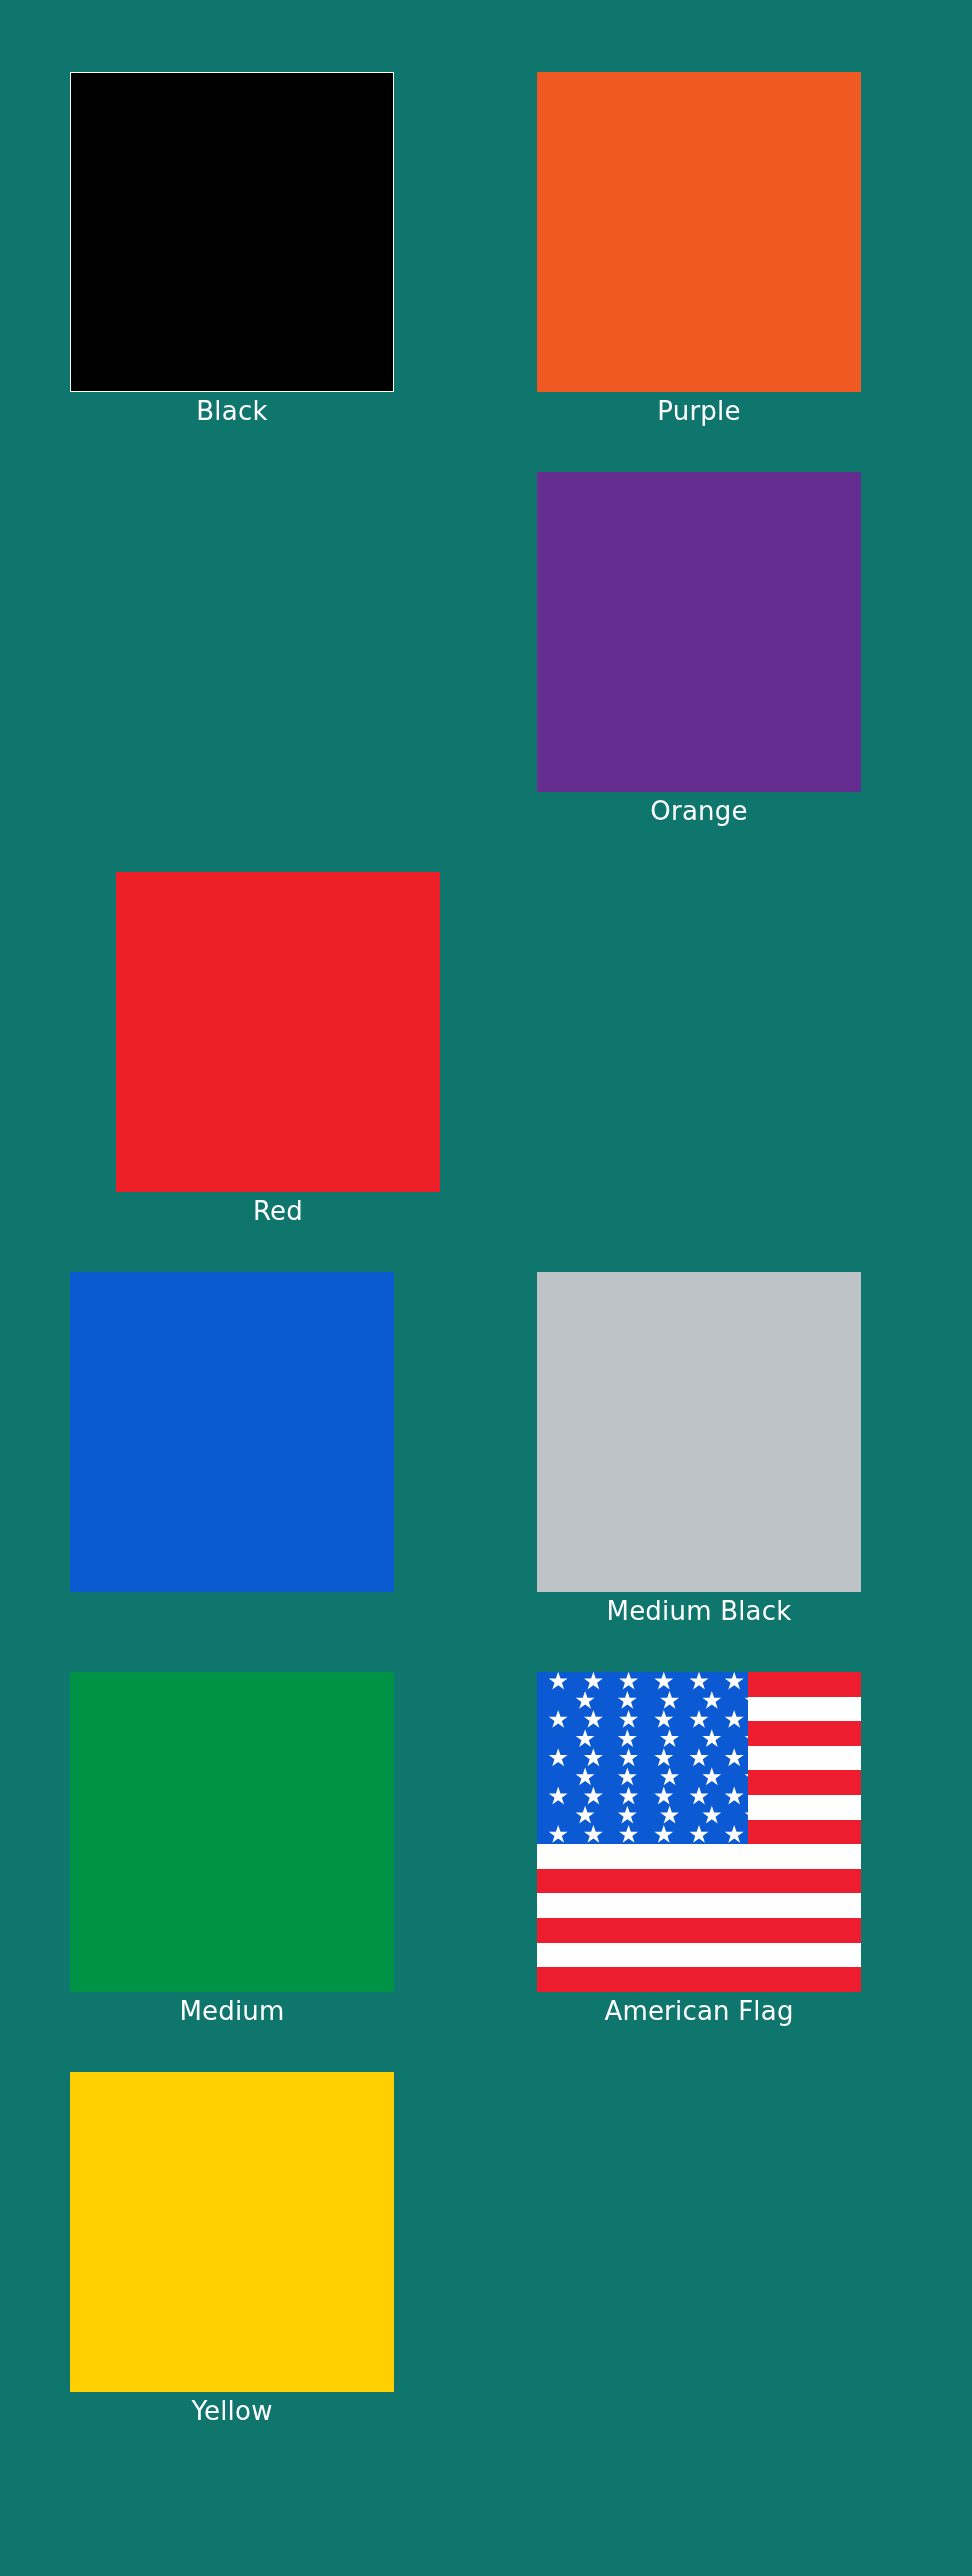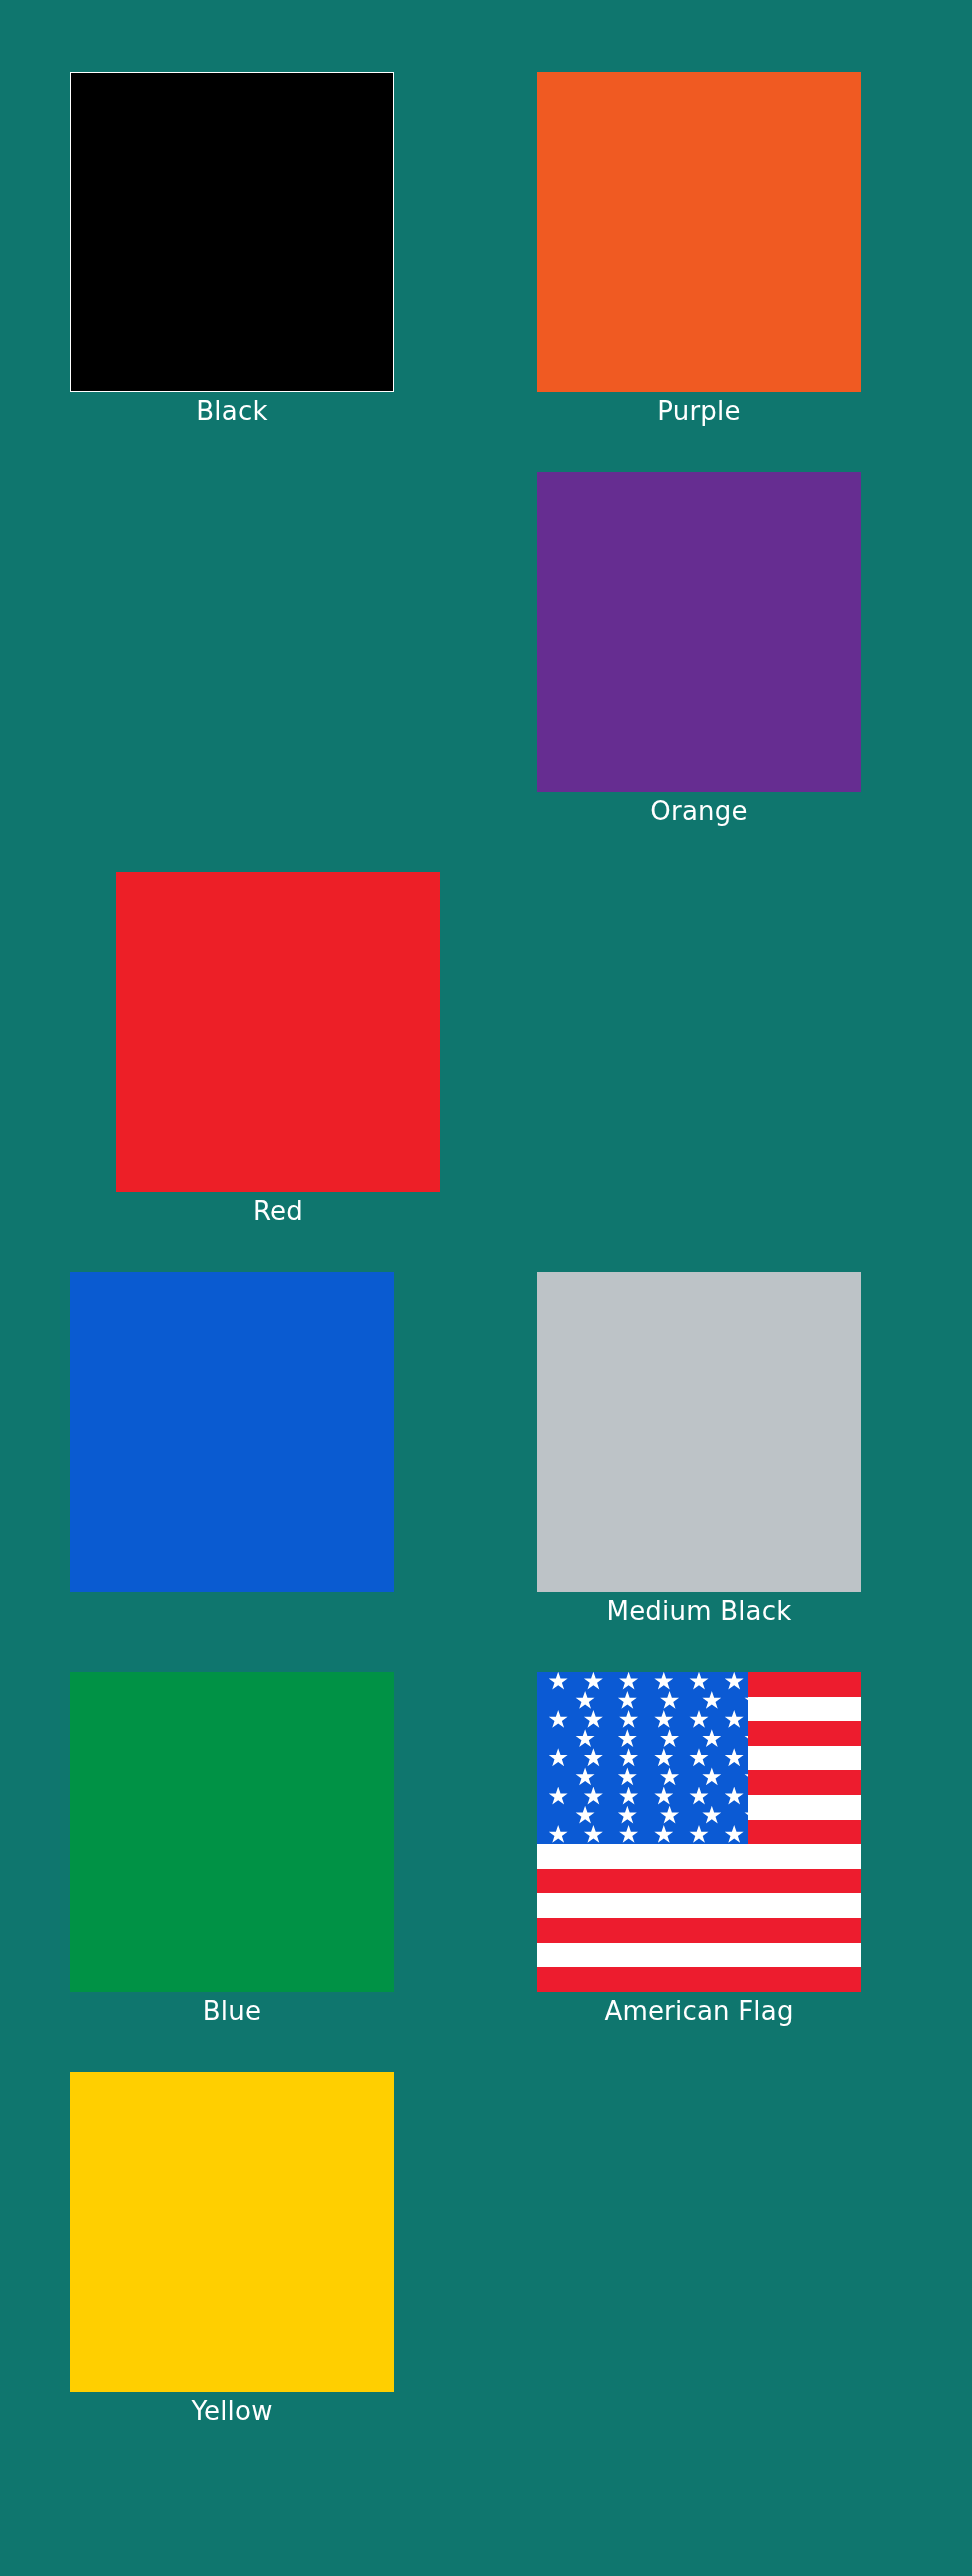--- a/index.html
+++ b/index.html
@@ -136,21 +136,21 @@
     <div class="swatch-box" style="background:#0A5BD1;"></div>
   </div>
 
   <div class="swatch-cell col-right row-4">
     <div class="swatch-box" style="background:#BDC3C7;"></div>
     <span class="swatch-label">Medium Black</span>
   </div>
 
   <div class="swatch-cell col-left row-5">
     <div class="swatch-box" style="background:#009245;"></div>
-    <span class="swatch-label">Blue</span>
+    <span class="swatch-label">Medium</span>
   </div>
 
   <div class="swatch-cell col-right row-5">
     <div class="swatch-box">
       <div class="flag">
         <div class="flag-stripes" id="flag-stripes">
             <div class="flag-stripe red"></div>
             <div class="flag-stripe white"></div>
             <div class="flag-stripe red"></div>
             <div class="flag-stripe white"></div>

